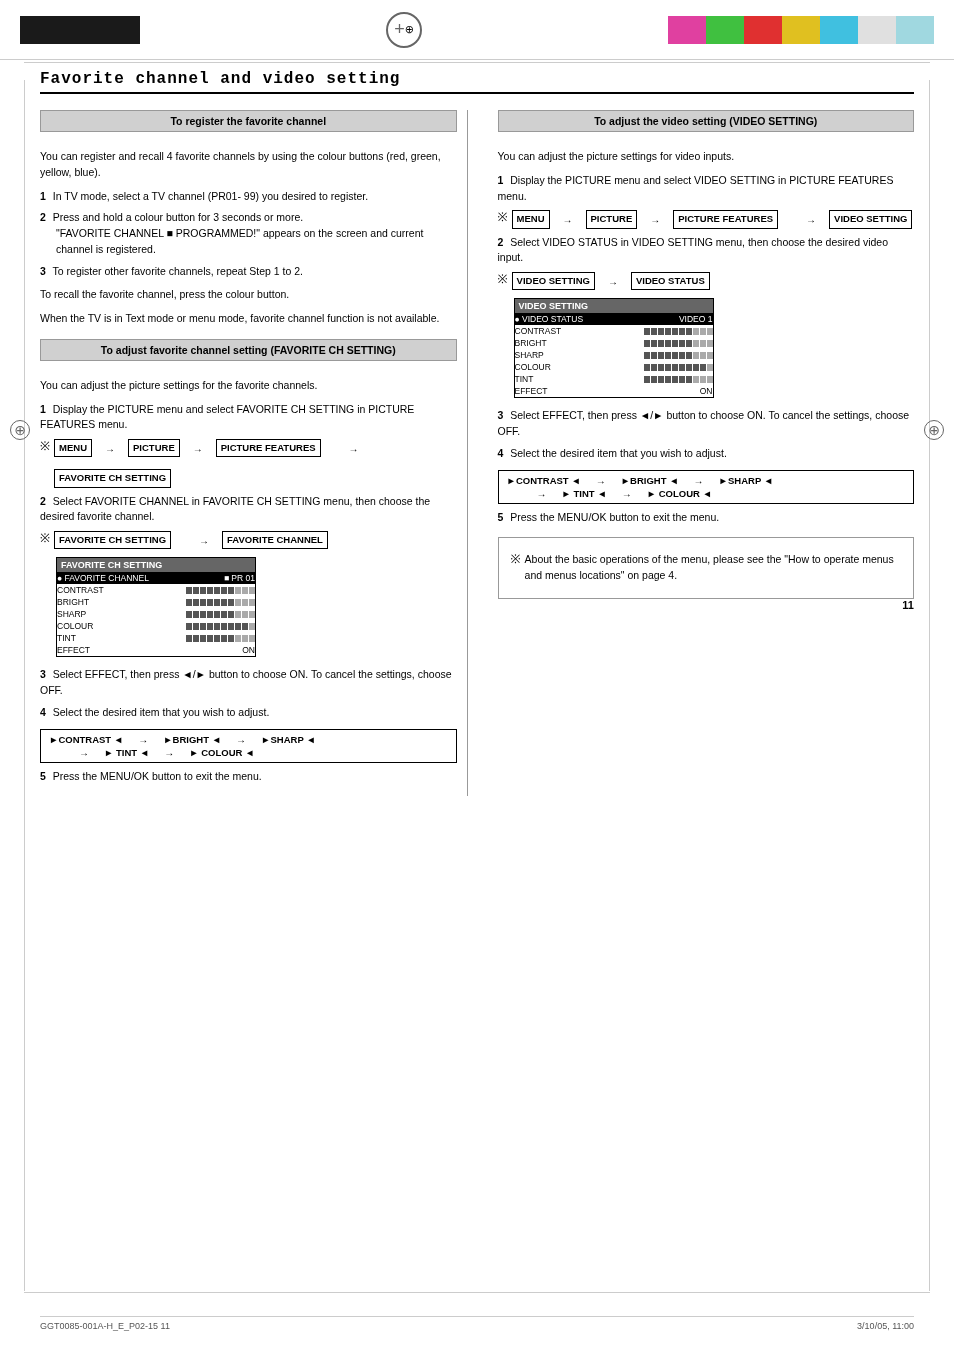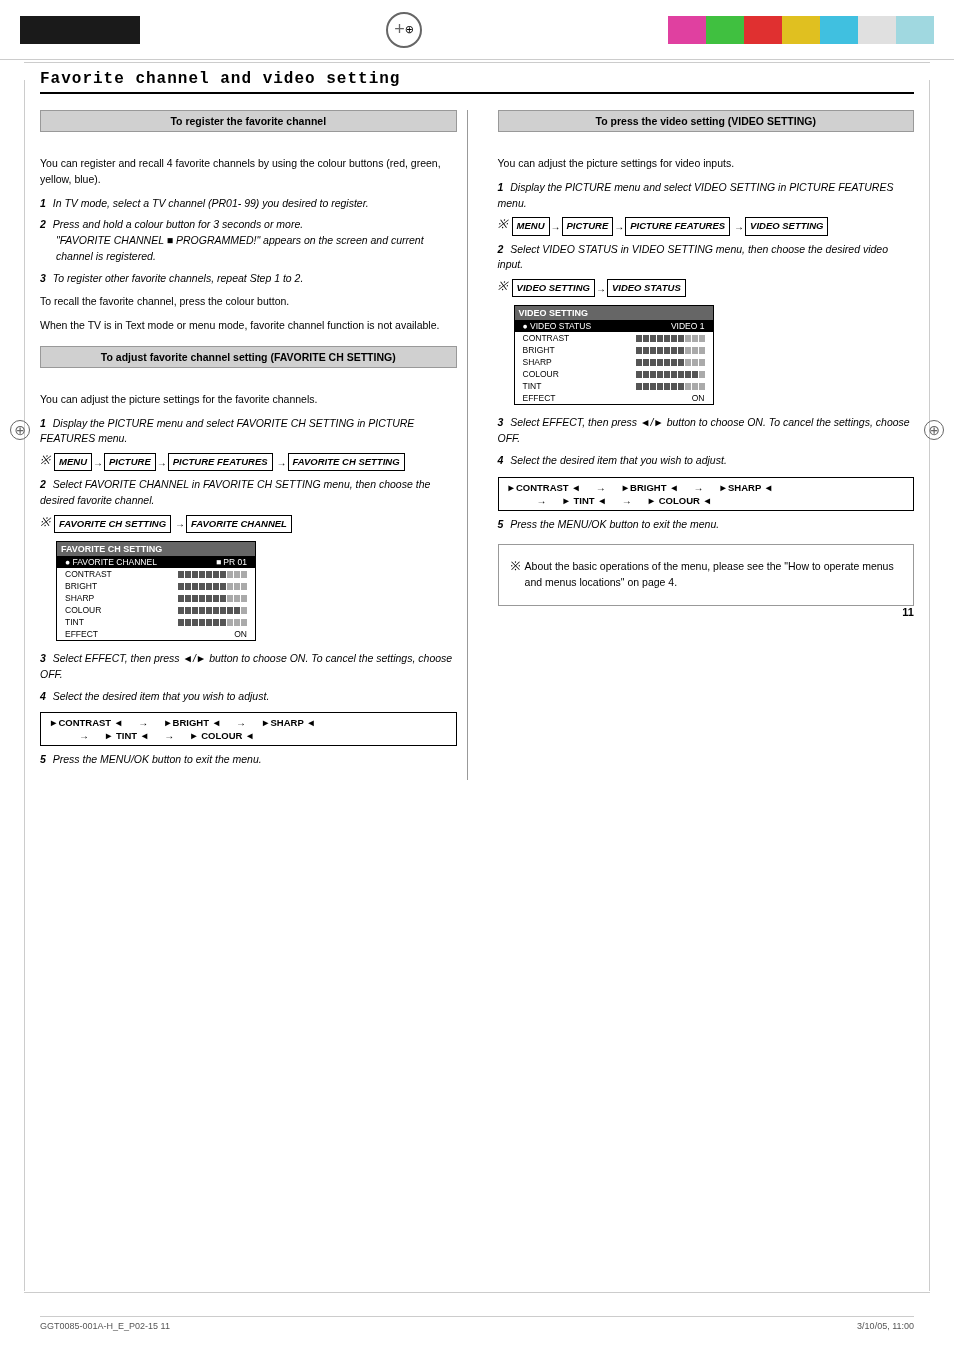--- a/index.html
+++ b/index.html
@@ -93,21 +93,21 @@
       padding-left: 10px;
     }
 
     
     .section-header {
       background: #d0d0d0;
       border: 1px solid #999;
       padding: 4px 8px;
       font-weight: bold;
       font-size: 10.5px;
-      margin-bottom: 24px;
+      margin-bottom: 17px;
       text-align: center;
     }
 
     
     .body-text {
       font-size: 10.5px;
       line-height: 1.5;
       margin-bottom: 8px;
     }
 
@@ -115,21 +115,20 @@
     .num-list {
       list-style: none;
       padding: 0;
       margin-bottom: 8px;
     }
     .num-list li {
       font-size: 10.5px;
       line-height: 1.5;
       margin-bottom: 6px;
       padding-left: 0;
-      font-style: italic;
     }
     .num-list li .num {
       font-weight: bold;
       margin-right: 4px;
     }
     .num-list li .indent {
       padding-left: 16px;
       display: block;
     }
 
@@ -140,21 +139,21 @@
       gap: 4px;
       margin: 6px 0;
     }
     .asterisk-note .ast { font-size: 12px; line-height: 1.2; }
 
     
     .menu-path {
       display: flex;
       align-items: center;
       flex-wrap: wrap;
-      gap: 0;
+      gap: 12px;
       margin: 4px 0 8px 16px;
     }
     .menu-box {
       border: 1px solid #000;
       padding: 1px 4px;
       font-size: 9.5px;
       font-weight: bold;
       white-space: nowrap;
     }
     .menu-arrow {
@@ -171,21 +170,21 @@
     .menu-display-header {
       background: #666;
       color: #fff;
       font-size: 9px;
       font-weight: bold;
       padding: 2px 4px;
     }
     .menu-display-row {
       display: flex;
       justify-content: space-between;
-      padding: 1px 8px;
+      padding: 1px 0;
       font-size: 8.5px;
       align-items: center;
     }
     .menu-display-row.active {
       background: #000;
       color: #fff;
     }
     .menu-display-row.active .row-label { color: #fff; }
     .bar-container {
       display: flex;
@@ -548,21 +547,21 @@
             <span>Press the MENU/OK button to exit the menu.</span>
           </li>
         </ol>
       </div>
 
     </div>
 
     <div class="col-right">
 
       <div class="sub-section">
-        <div class="section-header">To press the video setting (VIDEO SETTING)</div>
+        <div class="section-header">To adjust the video setting (VIDEO SETTING)</div>
         <p class="body-text">You can adjust the picture settings for video inputs.</p>
 
         <ol class="num-list">
           <li>
             <span class="num">1</span>
             <span>Display the PICTURE menu and select VIDEO SETTING in PICTURE FEATURES menu.</span>
             <div class="asterisk-note">
               <span class="ast">※</span>
               <div class="menu-path" style="margin:0;">
                 <span class="menu-box">MENU</span>

